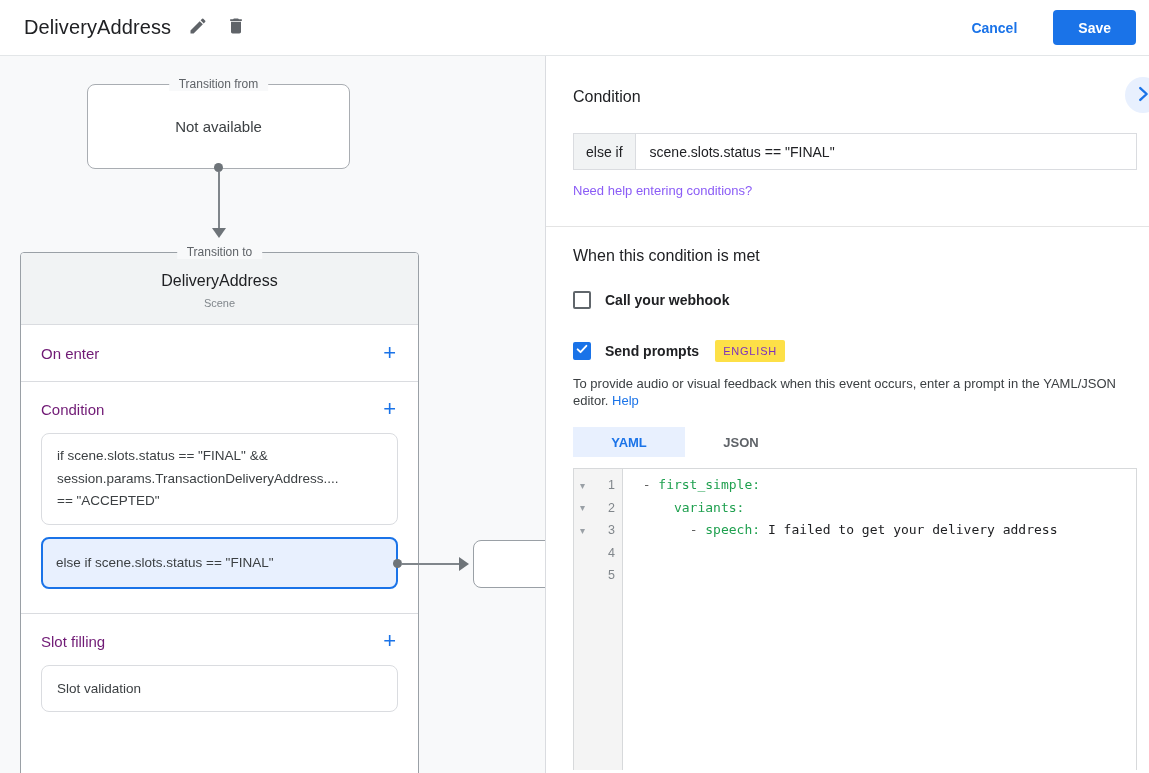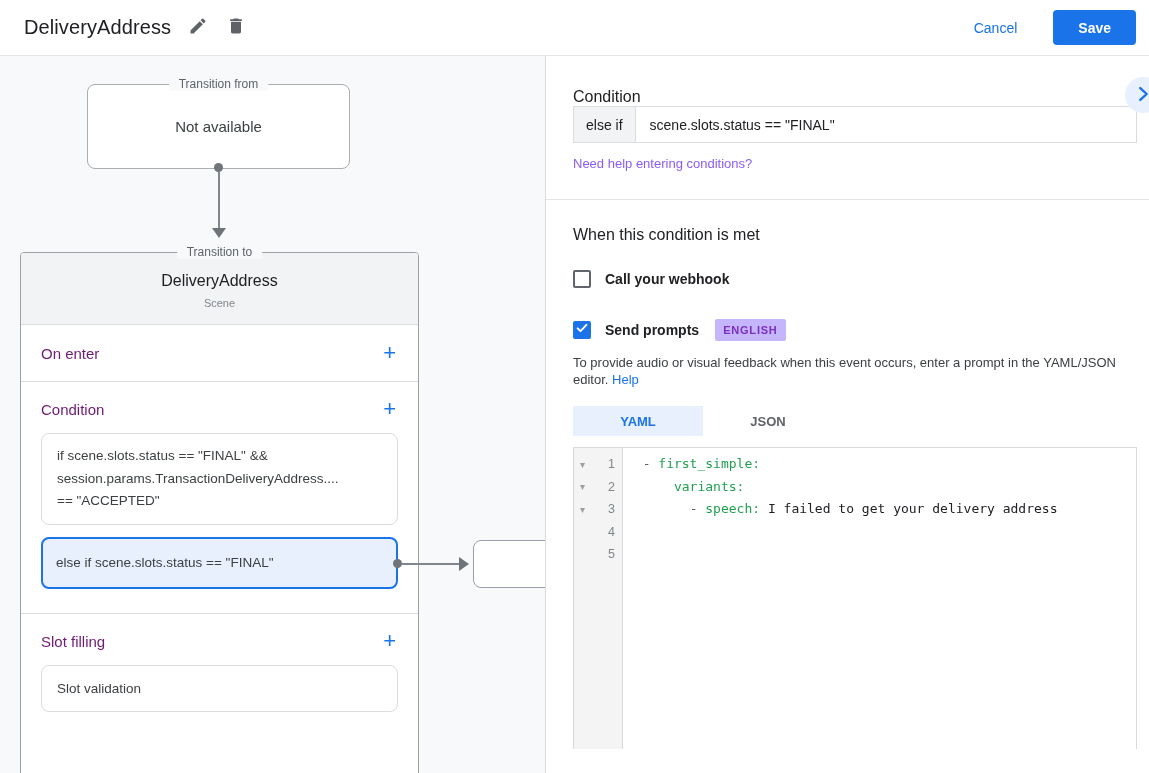--- a/index.html
+++ b/index.html
@@ -7,21 +7,21 @@
     font-family:"Liberation Sans", sans-serif; color:#202124; }
 
   
   .topbar { height:56px; background:#fff; border-bottom:1px solid #e3e6e8;
     display:flex; align-items:center; padding:0 13px 0 24px; position:relative; z-index:5; }
   .topbar-title { font-size:20px; color:#202124; letter-spacing:.1px; }
   .icon-btn { width:38px; height:38px; border:none; background:none; cursor:pointer;
     display:flex; align-items:center; justify-content:center; }
   .icon-btn:first-of-type { margin-left:8px; }
   .spacer { flex:1; }
-  .cancel-btn { border:none; background:none; color:#1a73e8; font-size:14px; font-weight:400;
+  .cancel-btn { border:none; background:none; color:#1a73e8; font-size:14px; font-weight:700;
     font-family:inherit; padding:8px 18px; cursor:pointer; }
   .save-btn { border:none; background:#1a73e8; color:#fff; font-size:14px; font-weight:600;
     font-family:inherit; height:35px; padding:0 25px; border-radius:4px; margin-left:18px; cursor:pointer; }
 
   
   .main { display:flex; height:717px; }
   .left-panel { width:546px; min-width:546px; background:#f8f9fa;
     border-right:1px solid #dadce0; position:relative; overflow:hidden; }
   .right-panel { flex:1; background:#fff; position:relative; overflow:hidden; }
 
@@ -66,42 +66,42 @@
     padding:15px; font-size:13.5px; color:#3c4043; }
   .slot-box + .slot-box { margin-top:10px; }
 
   
   .rp-section { padding:0 12px 0 27px; }
   .rp-heading { font-size:16px; font-weight:400; color:#202124; }
   .head-condition { margin-top:32px; }
   .collapse-btn { position:absolute; top:21px; right:-12px; width:36px; height:36px;
     border-radius:50%; background:#e8f0fe; border:none; cursor:pointer;
     display:flex; align-items:center; justify-content:center; }
-  .cond-input { display:flex; align-items:stretch; height:37px;
+  .cond-input { margin-top:27px; display:flex; align-items:stretch; height:37px;
     border:1px solid #dadce0; background:#fff;justify-content:center; }
   .cond-prefix { background:#f1f3f4; border-right:1px solid #dadce0; padding:0 12px;
     display:flex; align-items:center; font-size:14px; color:#202124; }
   .cond-value { flex:1; display:flex; align-items:center; padding:0 14px;
     font-size:14px; color:#202124; }
   .help-link { display:inline-block; margin-top:13px; font-size:13px; color:#8b5cf6;
     text-decoration:none; cursor:pointer; }
   .rp-divider { border:none; border-top:1px solid #e4e4e4; margin-top:27px; }
-  .head-whenmet { margin-top:26px; }
+  .head-whenmet { margin-top:20px; }
   .check-row { display:flex; align-items:center; margin-top:26px; }
   .check-row + .check-row { margin-top:31px; }
   .checkbox { width:18px; height:18px; min-width:18px; border:2px solid #60666b; border-radius:2px;
     background:#fff; cursor:pointer; display:flex; align-items:center; justify-content:center; }
   .checkbox.checked { background:#1a73e8; border-color:#1a73e8; }
   .check-label { margin-left:14px; font-size:14px; font-weight:700; color:#202124; }
-  .badge { margin-left:16px; background:#c4b5fd; color:#7c2fbe; font-size:11px; font-weight:700;
+  .badge { margin-left:16px; background:#fde047; color:#7c2fbe; font-size:11px; font-weight:400;
     letter-spacing:.8px; padding:5px 8px; border-radius:2px; }
   .desc { margin-top:13px; font-size:13px; color:#3c4043; line-height:17px; max-width:578px; }
   .desc a { color:#1a73e8; text-decoration:none; cursor:pointer; }
   .tabs { display:flex; margin-top:18px; }
-  .tab { width:130px; height:30px; display:flex; align-items:center; justify-content:center;
+  .tab { width:112px; height:30px; display:flex; align-items:center; justify-content:center;
     font-size:13px; font-weight:600; color:#5f6368; cursor:pointer; }
   .tab.active { background:#e8f0fe; color:#1a73e8; }
   .editor { margin-top:11px; height:302px; display:flex; background:#fff;
     border:1px solid #d7d9db; border-bottom:none; }
   .gutter { width:49px; min-width:49px; background:#f4f4f4; border-right:1px solid #d7d9db; padding-top:5px; }
   .gutter-row { display:flex; align-items:center; height:22.5px; }
   .fold { width:17px; text-align:center; color:#9aa0a6; font-size:10px; cursor:pointer; }
   .lnum { flex:1; text-align:right; padding-right:7px; color:#80868b; font-size:12.5px; }
   .code { flex:1; padding-top:5px; font-family:"DejaVu Sans Mono", monospace; font-size:13px; overflow:hidden; }
   .code-row { height:22.5px; line-height:22.5px; white-space:pre; padding-left:4px; color:#202124; }

